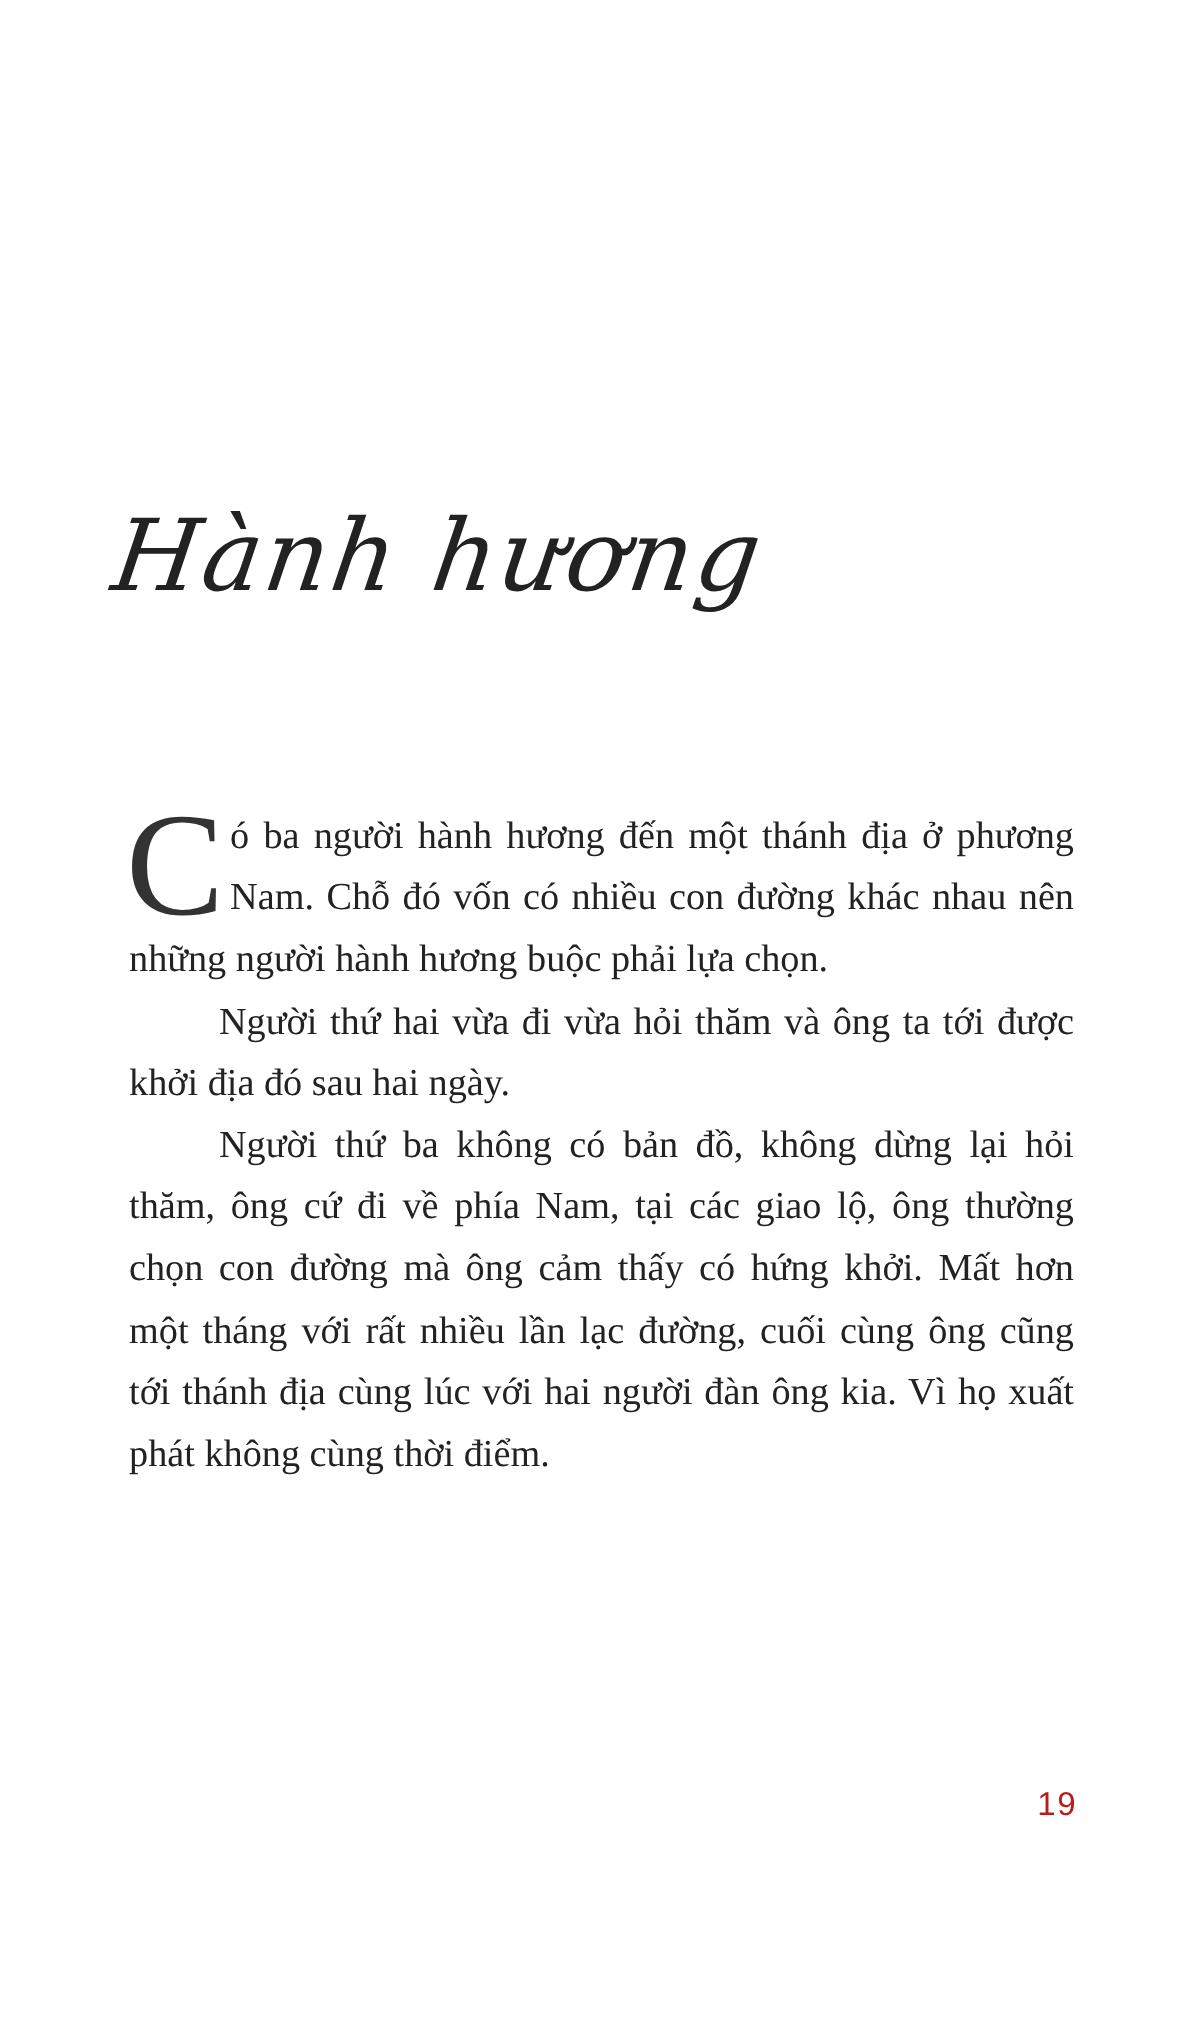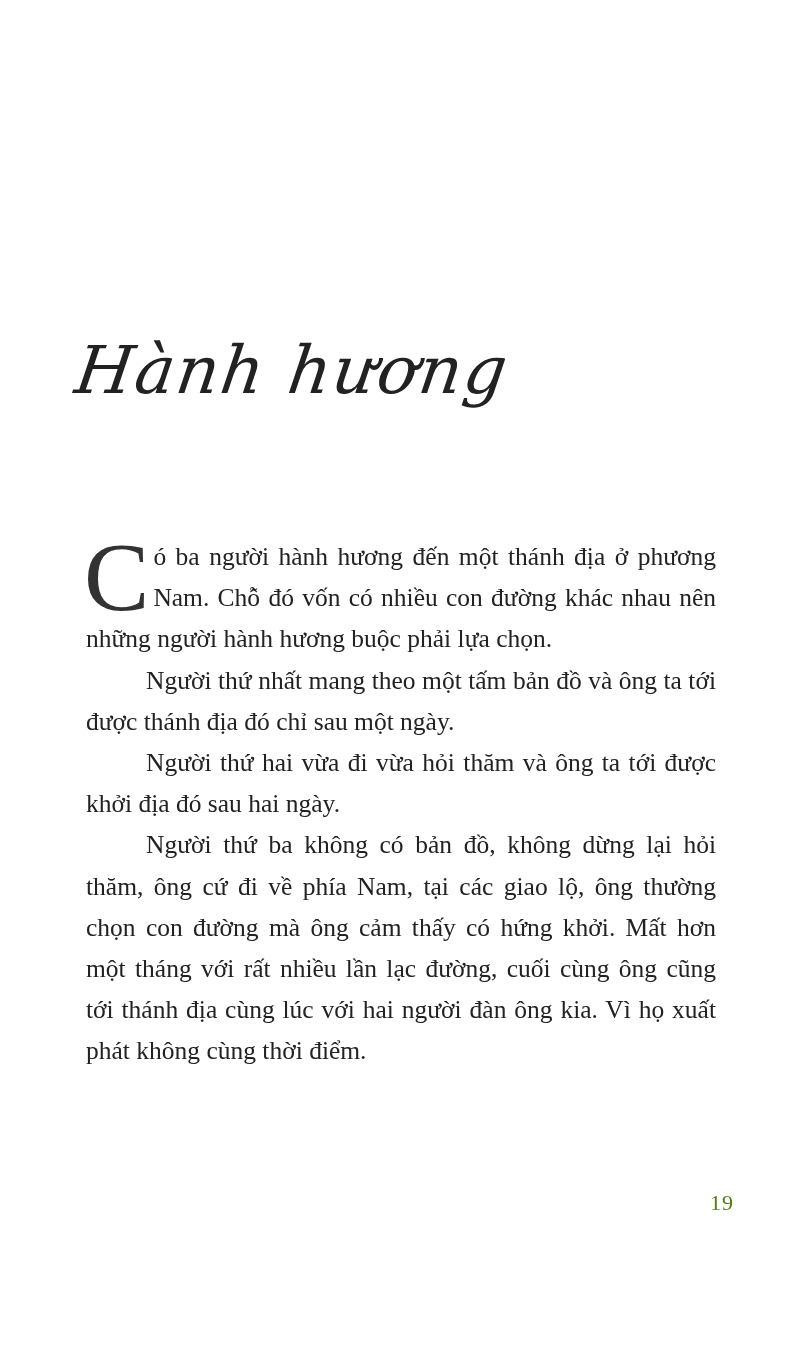--- a/index.html
+++ b/index.html
@@ -56,39 +56,38 @@
       float: left;
       font-family: "Liberation Serif", serif;
       font-size: 98px;
       line-height: 74px;
       height: 76px;
       margin: 4px 4px 0 -2px;
       color: #333333;
     }
     .page-number {
       position: absolute;
-      right: 66px;
+      right: 82px;
       top: 1190px;
-      font-family: Liberation Serif, serif;
+      font-family: Liberation Sans, sans-serif;
       font-size: 22px;
-      color: #4d7c0f;
+      color: #b91c1c;
       letter-spacing: 1px;
     }
   </style>
 </head>
 <body>
 
 <div class="page">
 
   <div class="chapter-title">Hành hương</div>
 
   <div class="body-text">
     <p>
       <span class="dropcap">C</span><span>ó ba người hành hương đến một thánh địa ở phương Nam. Chỗ đó vốn có nhiều con đường khác nhau nên những người hành hương buộc phải lựa chọn.</span>
     </p>
-    <p class="indent">Người thứ nhất mang theo một tấm bản đồ và ông ta tới được thánh địa đó chỉ sau một ngày.</p>
     <p class="indent">Người thứ hai vừa đi vừa hỏi thăm và ông ta tới được khởi địa đó sau hai ngày.</p>
     <p class="indent">Người thứ ba không có bản đồ, không dừng lại hỏi thăm, ông cứ đi về phía Nam, tại các giao lộ, ông thường chọn con đường mà ông cảm thấy có hứng khởi. Mất hơn một tháng với rất nhiều lần lạc đường, cuối cùng ông cũng tới thánh địa cùng lúc với hai người đàn ông kia. Vì họ xuất phát không cùng thời điểm.</p>
   </div>
 
   <div class="page-number">19</div>
 
 </div>
 
 </body></html>

